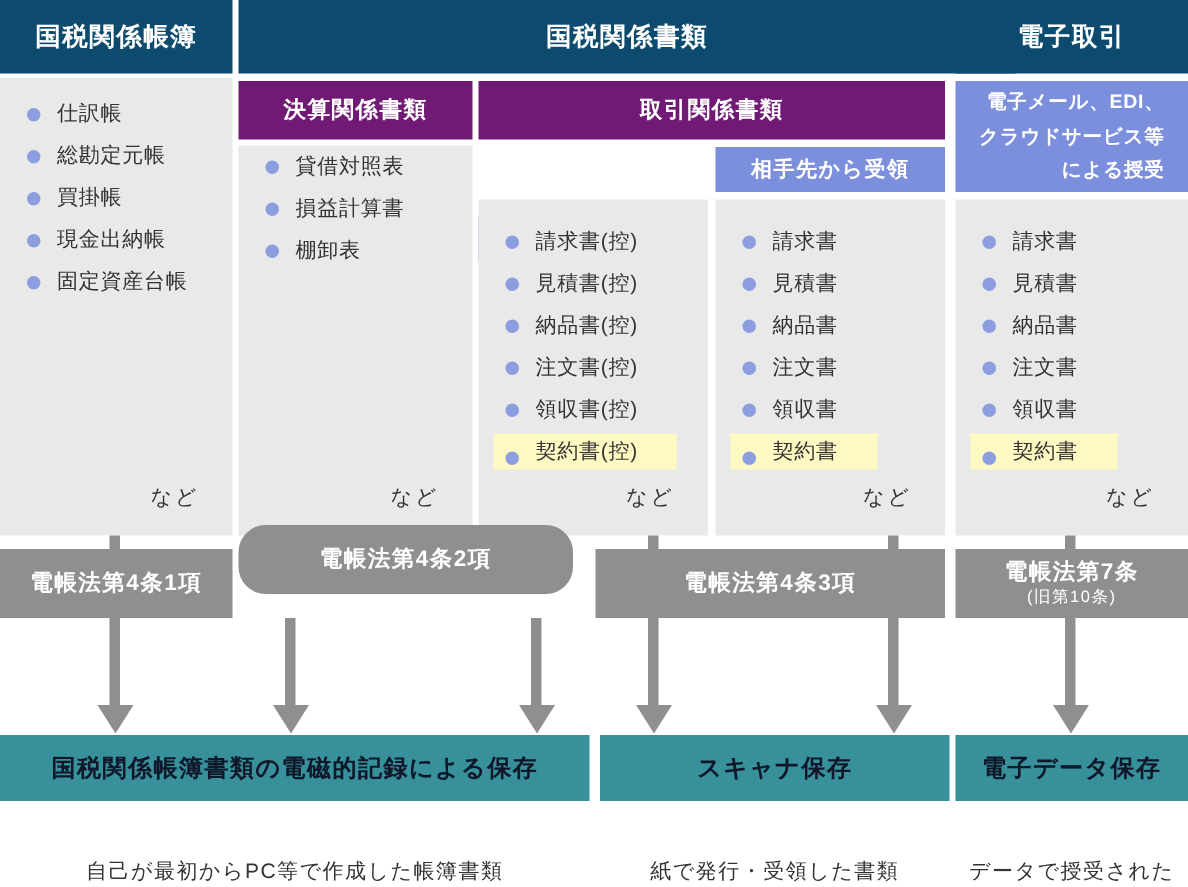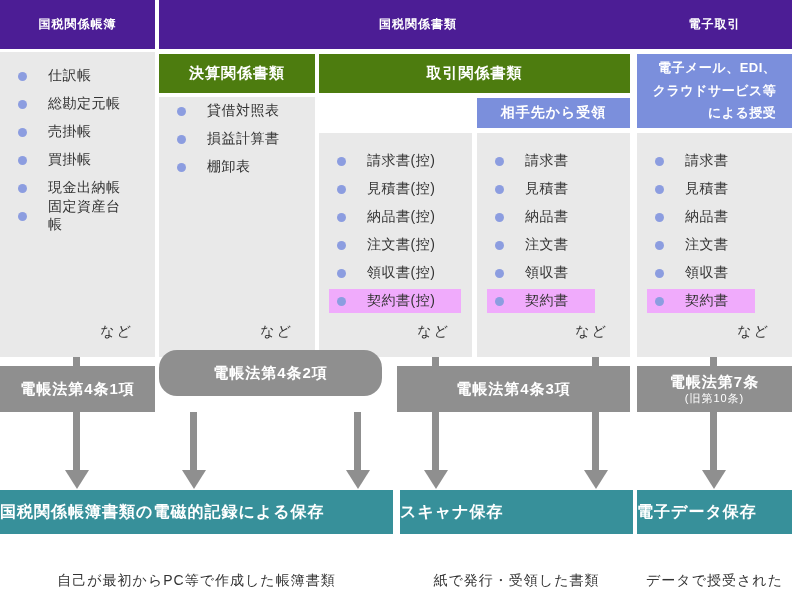--- a/index.html
+++ b/index.html
@@ -3,49 +3,49 @@
 <meta charset="utf-8">
 <style>
   html,body{margin:0;padding:0;background:#fff;}
   .canvas{
     position:relative;width:792px;height:591px;background:#ffffff;
     font-family:"Liberation Sans","DejaVu Sans",sans-serif;
     color:#333333;overflow:hidden;
   }
   .abs{position:absolute;box-sizing:border-box;}
   
-  .hdr1{background:#4c1d95;color:#fff;font-size:12px;font-weight:bold;
+  .hdr1{background:#0c4a6e;color:#fff;font-size:17px;font-weight:bold;
         display:flex;align-items:center;justify-content:center;letter-spacing:1px;}
-  .hdr2{background:#4d7c0f;color:#fff;font-size:15px;font-weight:bold;
+  .hdr2{background:#701a75;color:#fff;font-size:15px;font-weight:bold;
         display:flex;align-items:center;justify-content:center;letter-spacing:1px;}
   .hdr3{background:#7b8fdc;color:#fff;font-size:14px;font-weight:bold;
         display:flex;align-items:center;justify-content:center;letter-spacing:1px;}
   .mailbox{background:#7b8fdc;color:#fff;font-size:13px;font-weight:bold;
         display:flex;align-items:center;justify-content:center;text-align:center;
         white-space:pre-line;line-height:1.75;letter-spacing:0.5px;}
   
   .panel{background:#e9e9e9;}
   .li{display:flex;align-items:center;height:28px;padding-left:10px;}
-  .li-inner{display:inline-flex;align-items:center;padding:3px 26px 3px 8px;gap:10px;}
-  .li-inner.hl{background:#f0abfc;}
+  .li-inner{display:inline-flex;align-items:center;padding:3px 26px 3px 8px;}
+  .li-inner.hl{background:#fef9c3;align-items:flex-end;}
   .bullet{width:9px;height:9px;border-radius:50%;background:#8c9de0;
           margin-right:11px;flex:0 0 auto;}
   .li-text{font-size:14px;color:#333;letter-spacing:0.5px;}
   .etc{position:absolute;right:22px;bottom:16px;font-size:14px;color:#333;letter-spacing:2px;font-family:Liberation Mono, monospace;}
   
   .law{background:#8f8f8f;color:#fff;font-weight:bold;font-size:15px;
        display:flex;flex-direction:column;align-items:center;justify-content:center;
        letter-spacing:1px;line-height:1.25;}
   .law .sub{font-size:11px;font-weight:normal;}
   .stem{background:#8f8f8f;width:7px;}
   .ahead{width:0;height:0;border-left:12px solid transparent;
          border-right:12px solid transparent;border-top:19px solid #8f8f8f;}
   
-  .teal{background:#37909a;color:#ffffff;font-size:16px;font-weight:bold;
-        display:flex;align-items:center;letter-spacing:1px;}
+  .teal{background:#37909a;color:#0f172a;font-size:16px;font-weight:bold;
+        display:flex;align-items:center;justify-content:center;letter-spacing:1px;}
   .caption{font-size:14px;color:#333;text-align:center;letter-spacing:1px;
            white-space:pre-line;line-height:1.7;}
 </style>
 </head>
 <body>
 
 <div class="canvas">
 
   <div class="abs hdr1" style="left:0;top:0;width:155px;height:49px;">
     <span>国税関係帳簿</span>
@@ -81,26 +81,20 @@
         <div class="li">
           <span class="li-inner">
             <span class="bullet"></span>
             <span class="li-text">仕訳帳</span>
           </span>
         </div>
         <div class="li">
           <span class="li-inner">
             <span class="bullet"></span>
             <span class="li-text">総勘定元帳</span>
-          </span>
-        </div>
-        <div class="li">
-          <span class="li-inner">
-            <span class="bullet"></span>
-            <span class="li-text">売掛帳</span>
           </span>
         </div>
         <div class="li">
           <span class="li-inner">
             <span class="bullet"></span>
             <span class="li-text">買掛帳</span>
           </span>
         </div>
         <div class="li">
           <span class="li-inner">

